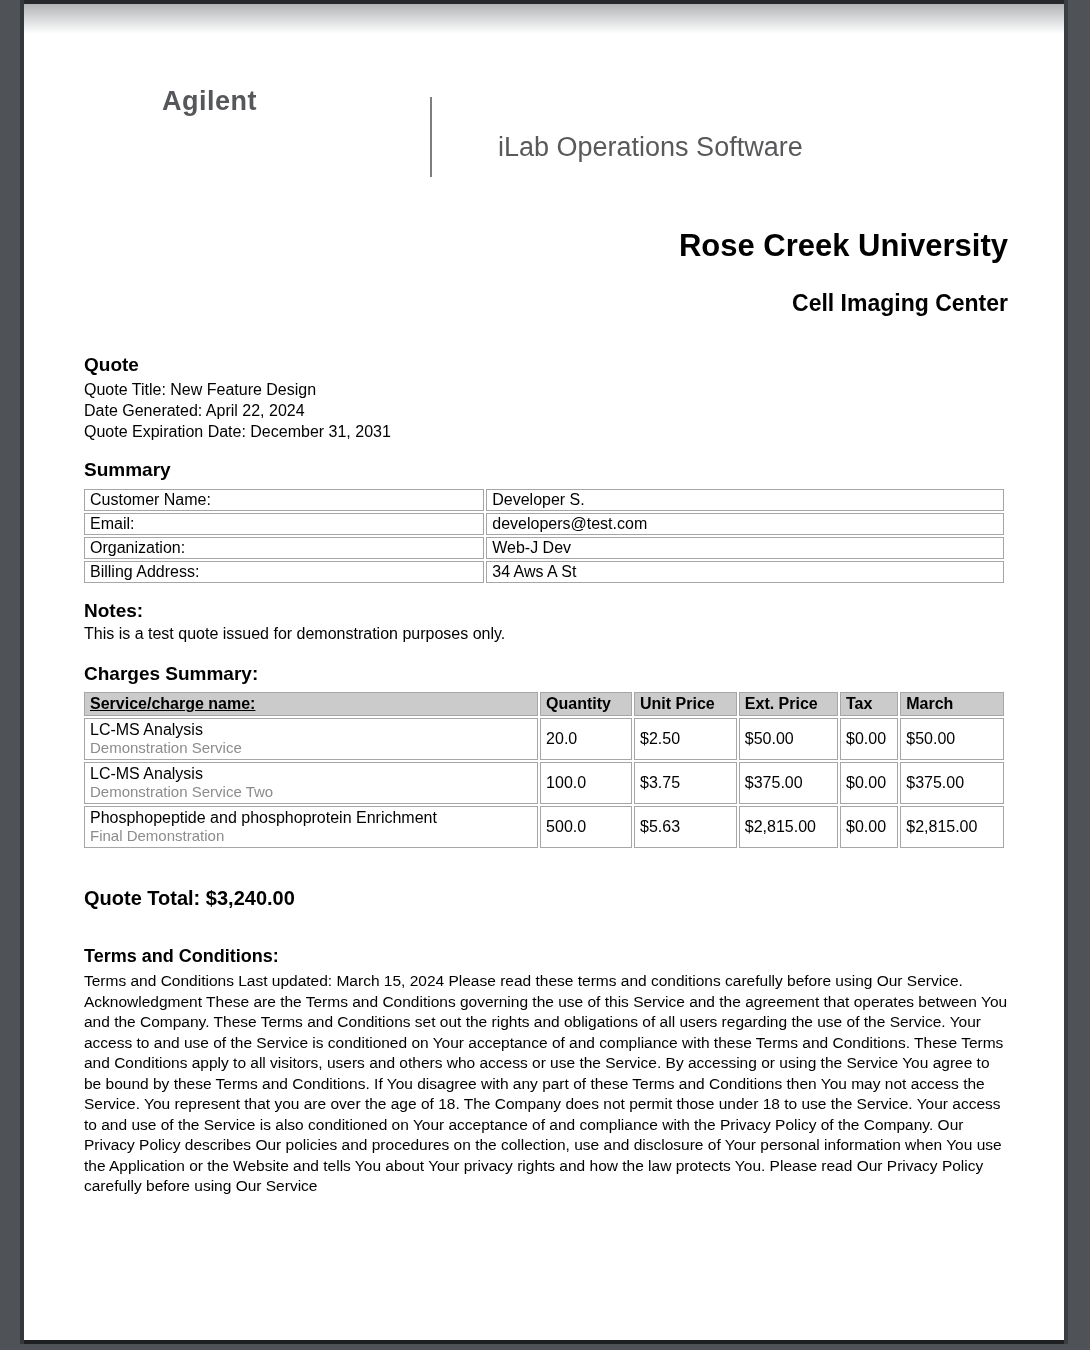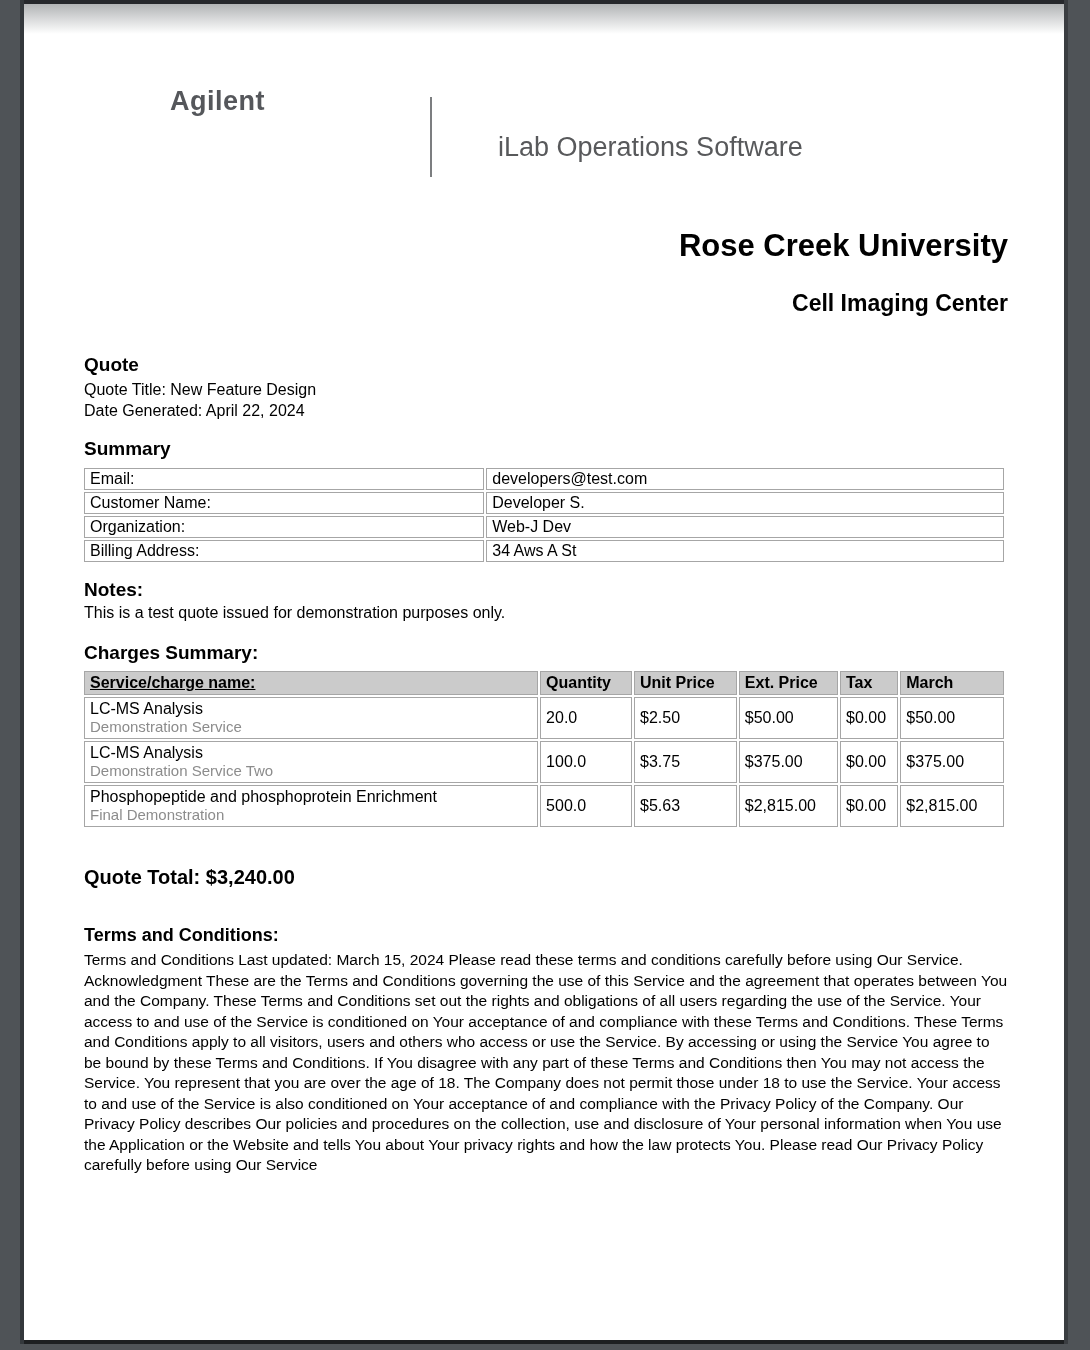--- a/index.html
+++ b/index.html
@@ -19,21 +19,21 @@
     box-shadow: -4px 0 0 #34383c, 4px 0 0 #3a3d41;
   }
   .content {
     position: relative;
     padding: 0 56px 0 60px;
     width: 100%;
   }
 
   
   .brand-header { position: relative; height: 80px; margin-top: 84px; }
-  .logo-block { position: absolute; left: 49px; top: 0; }
+  .logo-block { position: absolute; left: 41px; top: 0; }
   .agilent-text {
     display: block;
     margin-left: 37px;
     font-size: 27px;
     font-weight: 600;
     color: #55575b;
     letter-spacing: 0.5px;
     line-height: 26px;
   }
   .crosslab-text {
@@ -156,35 +156,36 @@
 
     <div class="institution">
       <div class="institution-name">Rose Creek University</div>
       <div class="facility-name">Cell Imaging Center</div>
     </div>
 
     <div class="quote-section">
       <div class="section-heading">Quote</div>
       <div class="quote-line">Quote Title: New Feature Design</div>
       <div class="quote-line">Date Generated: April 22, 2024</div>
+      <div class="quote-line">Quote Expiration Date: December 31, 2031</div>
     </div>
 
     <div class="summary-section">
       <div class="section-heading">Summary</div>
       <table class="kv-table">
         <tbody>
 
             <tr>
+              <td class="kv-label">Customer Name:</td>
+              <td class="kv-value">Developer S.</td>
+            </tr>
+
+            <tr>
               <td class="kv-label">Email:</td>
               <td class="kv-value">developers@test.com</td>
-            </tr>
-
-            <tr>
-              <td class="kv-label">Customer Name:</td>
-              <td class="kv-value">Developer S.</td>
             </tr>
 
             <tr>
               <td class="kv-label">Organization:</td>
               <td class="kv-value">Web-J Dev</td>
             </tr>
 
             <tr>
               <td class="kv-label">Billing Address:</td>
               <td class="kv-value">34 Aws A St</td>

